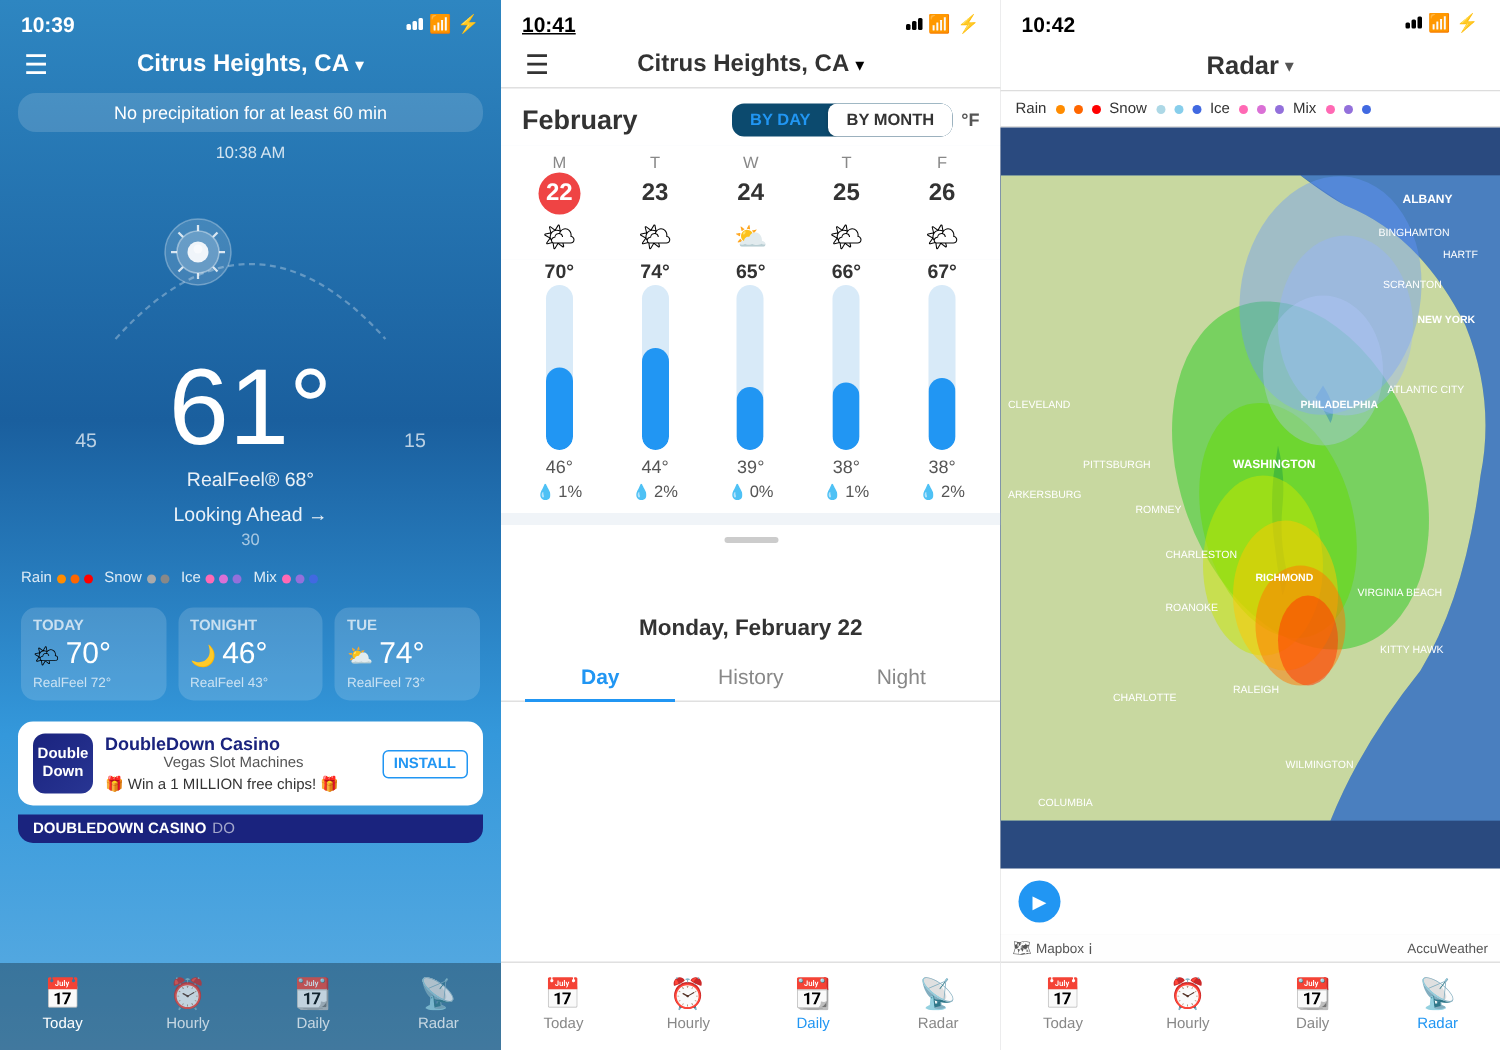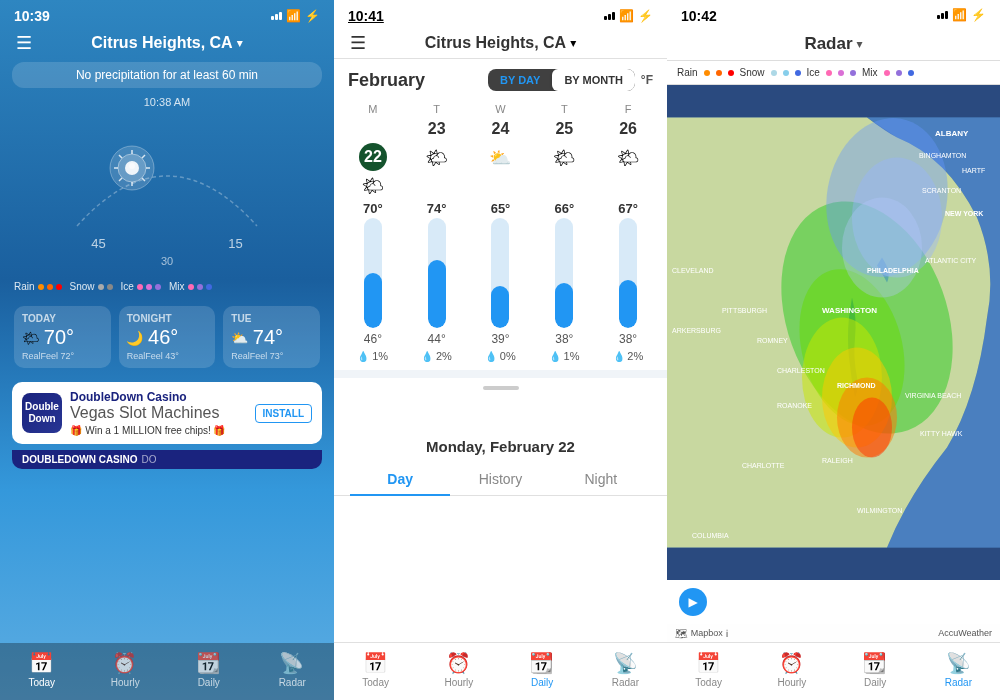--- a/index.html
+++ b/index.html
@@ -193,21 +193,21 @@
       justify-content: center;
       color: white;
       font-size: 10px;
       font-weight: 700;
       text-align: center;
       line-height: 1.2;
     }
 
     .ad-content { flex: 1; }
     .ad-title { font-size: 12px; font-weight: 700; color: #1a237e; }
-    .ad-subtitle { font-size: 16px; color: #555; }
+    .ad-subtitle { font-size: 10px; color: #555; margin-left: 39px; }
 
     .install-btn {
       background: transparent;
       border: 1.5px solid #2196F3;
       color: #2196F3;
       font-size: 10px;
       font-weight: 700;
       padding: 3px 7px;
       border-radius: 4px;
       cursor: pointer;
@@ -284,21 +284,21 @@
       padding: 10px 14px 6px;
       display: flex;
       justify-content: space-between;
       align-items: center;
     }
 
     .p2-month-label { font-size: 18px; font-weight: 600; color: #333; }
 
     .toggle-group {
       display: flex;
-      background: #404040;
+      background: #0c4a6e;
       border-radius: 8px;
       overflow: hidden;
     }
 
     .toggle-btn {
       padding: 5px 12px;
       font-size: 11px;
       font-weight: 600;
       cursor: pointer;
       border: none;
@@ -337,23 +337,22 @@
       color: #333;
       width: 28px;
       height: 28px;
       display: flex;
       align-items: center;
       justify-content: center;
       border-radius: 50%;
     }
 
     .day-number.selected {
-      background: #14532d;
+      background: #ef4444;
       color: white;
-      margin-top: 28px;
     }
 
     .day-weather-icon { font-size: 18px; margin: 4px 0; }
 
     .bar-section {
       background: white;
       padding: 0 8px;
       display: flex;
       gap: 2px;
     }
@@ -648,20 +647,27 @@
       <line x1="85" y1="42" x2="88" y2="39" stroke="rgba(255,255,255,0.8)" stroke-width="1.5"></line>
       <line x1="65" y1="62" x2="62" y2="65" stroke="rgba(255,255,255,0.8)" stroke-width="1.5"></line>
       <line x1="85" y1="62" x2="88" y2="65" stroke="rgba(255,255,255,0.8)" stroke-width="1.5"></line>
 
       <circle cx="75" cy="50" r="3" fill="white" opacity="0.5"></circle>
     </svg>
   </div>
 
   <div class="temperature-section">
     <span class="side-temp">45</span>
+    <div class="main-temp-container">
+      <div style="display:flex;align-items:flex-start;">
+        <span class="main-temp">61°</span>
+      </div>
+      <span class="realfeel">RealFeel® 68°</span>
+      <span class="looking-ahead">Looking Ahead →</span>
+    </div>
     <span class="side-temp">15</span>
   </div>
 
   <div style="text-align:center;color:rgba(255,255,255,0.6);font-size:11px;margin-top:4px;">
     <span>30</span>
   </div>
 
   <div class="legend-strip">
     <div class="legend-item">
       <span style="color:rgba(255,255,255,0.85);font-size:10px;">Rain</span>

